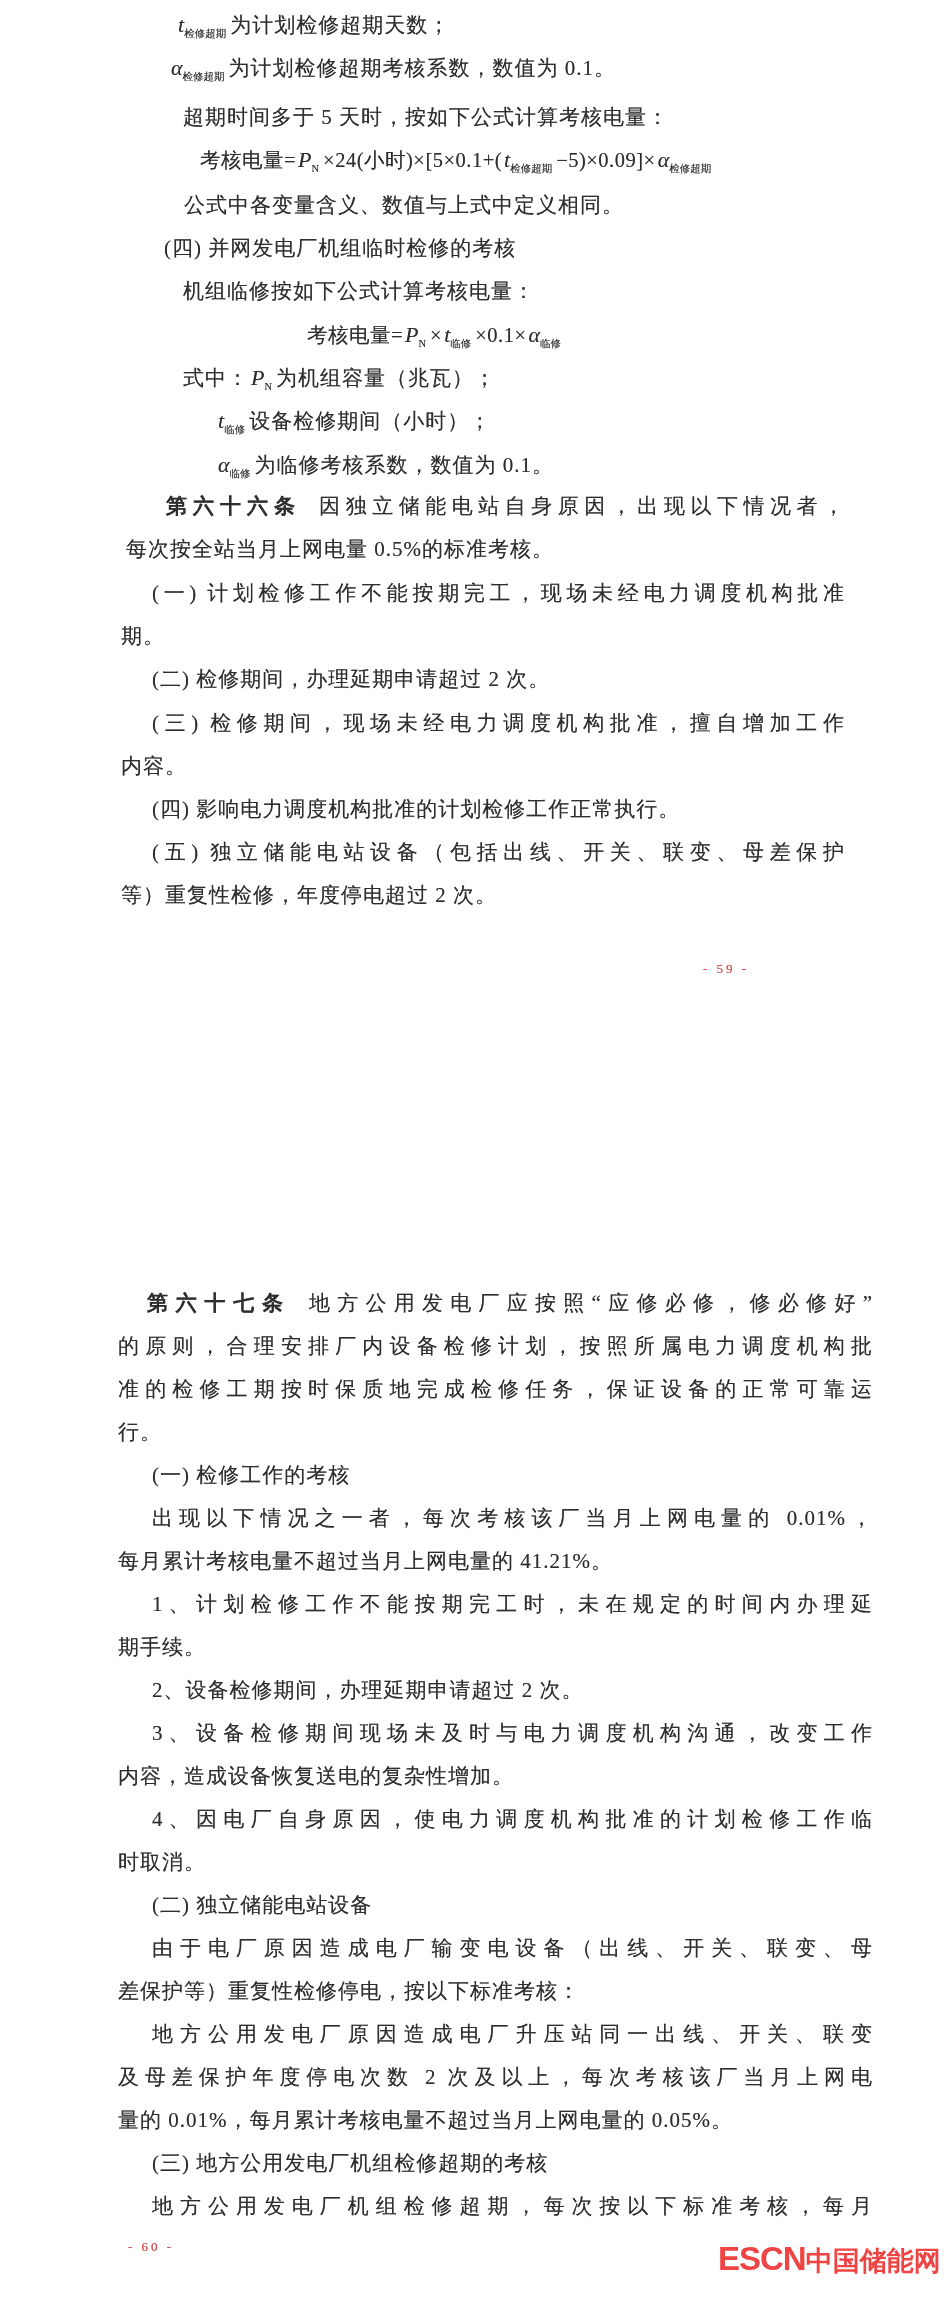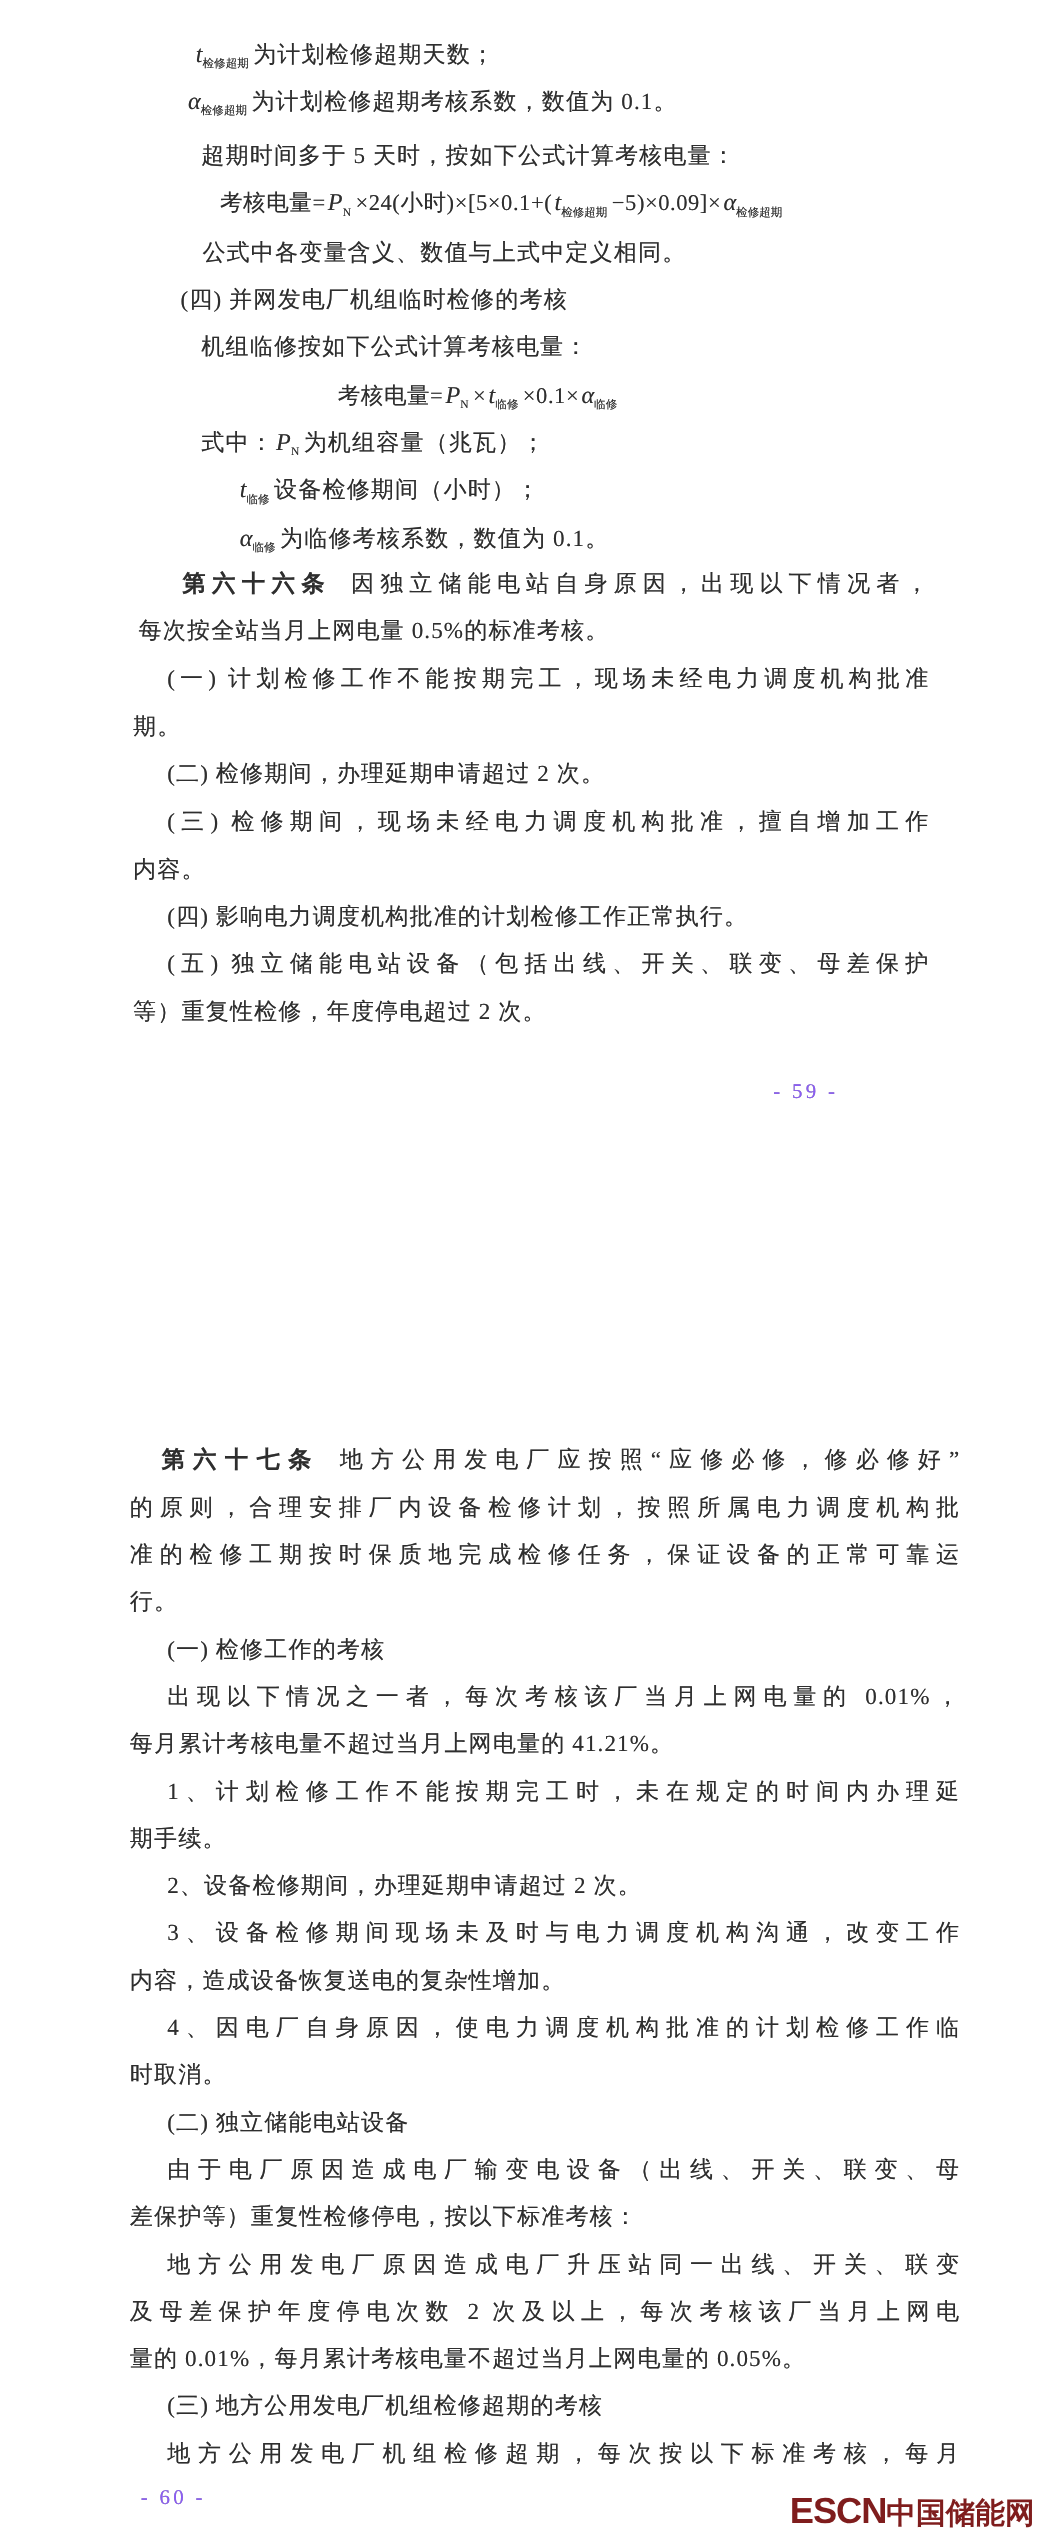--- a/index.html
+++ b/index.html
@@ -11,21 +11,20 @@
     color:#2e2e2e;
     overflow:hidden;
     text-shadow:0 0 .6px rgba(46,46,46,.55);
   }
   .ln{
     position:absolute;
     font-size:21px;
     letter-spacing:1px;
     line-height:34px;
     white-space:nowrap;
-    margin-top:24px;
   }
   .just{
     white-space:normal;
     text-align:justify;
     text-align-last:justify;
   }
   .hei{font-weight:bold;margin-right:18px;letter-spacing:1.5px;}
   .var{
     font-family:"Liberation Serif",serif;
     font-style:italic;
@@ -34,23 +33,23 @@
     padding-left:2px;
   }
   sub.vsub{
     font-size:10.5px;
     letter-spacing:0;
     margin-right:4px;
     vertical-align:sub;
   }
   .formula{font-size:20.5px;letter-spacing:.5px;}
   .pagenum{
-    font-size:19px;
+    font-size:13px;
     letter-spacing:3px;
-    color:#8b5cf6;
+    color:#ef4444;
   }
   .logo{
     position:absolute;
     left:718px;top:2240px;
     white-space:nowrap;
     font-family:"Liberation Sans","DejaVu Sans",sans-serif;
     font-weight:bold;
     text-shadow:none;
   }
   .logo-latin{font-size:33px;letter-spacing:-1px;}
@@ -146,17 +145,17 @@
     <div class="ln just" style="top:2017px;left:152px;right:78px">地方公用发电厂原因造成电厂升压站同一出线、开关、联变</div>
     <div class="ln just" style="top:2060px;left:118px;right:78px">及母差保护年度停电次数 2 次及以上，每次考核该厂当月上网电</div>
     <div class="ln" style="top:2103px;left:118px">量的 0.01%，每月累计考核电量不超过当月上网电量的 0.05%。</div>
 
     <div class="ln" style="top:2146px;left:152px">(三) 地方公用发电厂机组检修超期的考核</div>
     <div class="ln just" style="top:2189px;left:152px;right:78px">地方公用发电厂机组检修超期，每次按以下标准考核，每月</div>
 
     <div class="ln pagenum" style="top:2230px;left:128px">- 60 -</div>
   </section>
 
-  <div class="logo" style="color: #7f1d1d; margin-top: 24px;">
+  <div class="logo" style="color: #ef4444;">
     <span class="logo-latin">ESCN</span><span class="logo-cn">中国储能网</span>
   </div>
 
 </div>
 
 </body></html>

